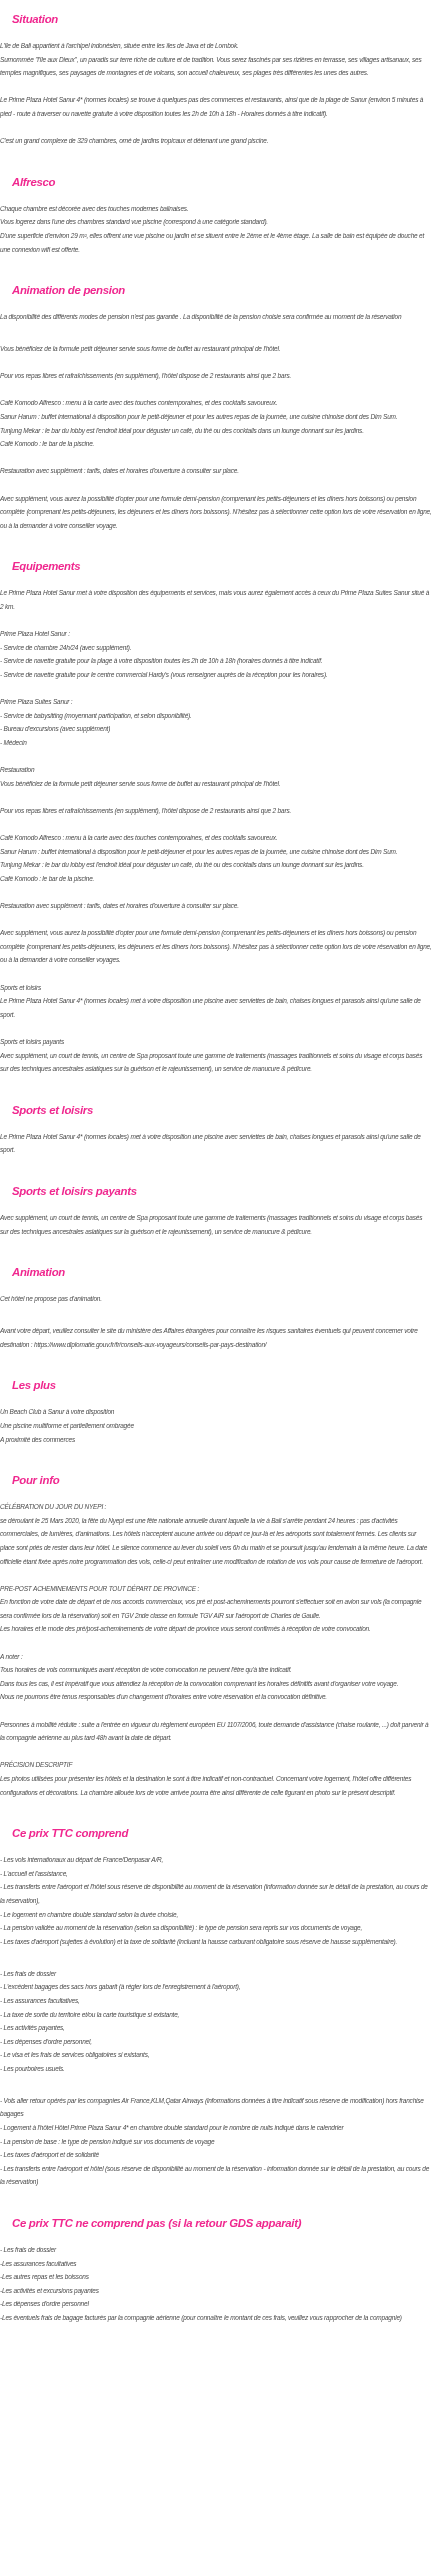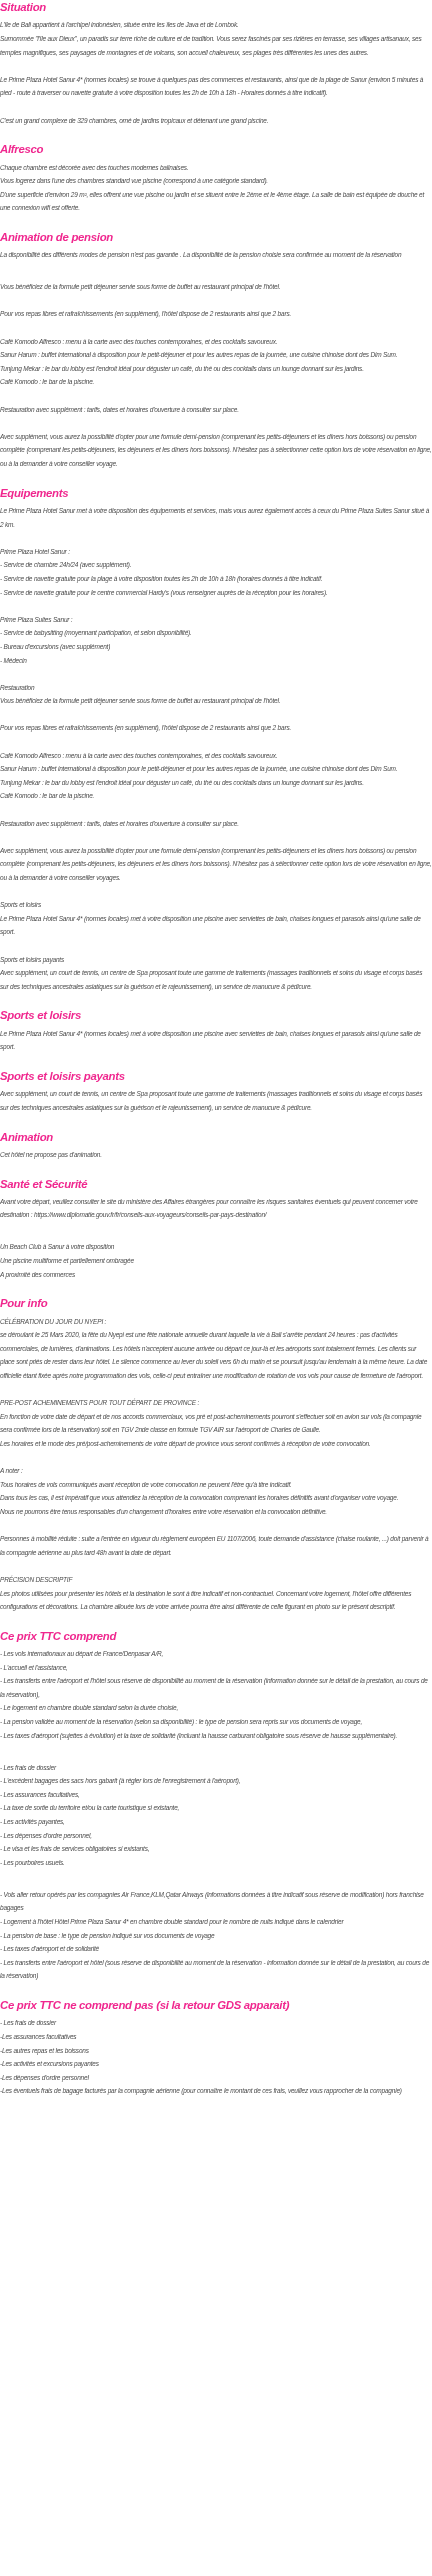--- a/index.html
+++ b/index.html
@@ -10,21 +10,21 @@
     }
     .page { padding: 0 1.1px 0 0; }
     .section { margin: 0; }
     .section-title {
       font-family: "Liberation Sans", sans-serif;
       font-style: italic;
       font-weight: bold;
       font-size: 11.4px;
       line-height: 15px;
       color: #f0288f;
-      margin: 0;
+      margin: 12px;
       padding: 0;
       letter-spacing: -0.3px;
     }
     .section-body {
       font-style: italic;
       font-size: 6.5px;
       line-height: 13.6px;
       letter-spacing: -0.2px;
       color: #4a4a4a;
       margin: 3.4px 0 0 0;
@@ -134,27 +134,27 @@
     </section>
     <div class="gap"></div>
     <section class="section">
       <h2 class="section-title">Animation</h2>
       <div class="section-body">
         <span class="line">Cet hôtel ne propose pas d'animation.</span>
       </div>
     </section>
     <div class="gap"></div>
     <section class="section">
-      <h2 class="section-title">Santé et Sécurité</h2>
       <div class="section-body">
         <span class="line">Avant votre départ, veuillez consulter le site du ministère des Affaires étrangères pour connaître les risques sanitaires éventuels qui peuvent concerner votre destination : https://www.diplomatie.gouv.fr/fr/conseils-aux-voyageurs/conseils-par-pays-destination/</span>
       </div>
     </section>
     <div class="gap"></div>
     <section class="section">
+      <h2 class="section-title">Les plus</h2>
       <div class="section-body">
         <span class="line">Un Beach Club à Sanur à votre disposition</span>
         <span class="line">Une piscine multiforme et partiellement ombragée</span>
         <span class="line">A proximité des commerces</span>
       </div>
     </section>
     <div class="gap"></div>
     <section class="section">
       <h2 class="section-title">Pour info</h2>
       <div class="section-body">

